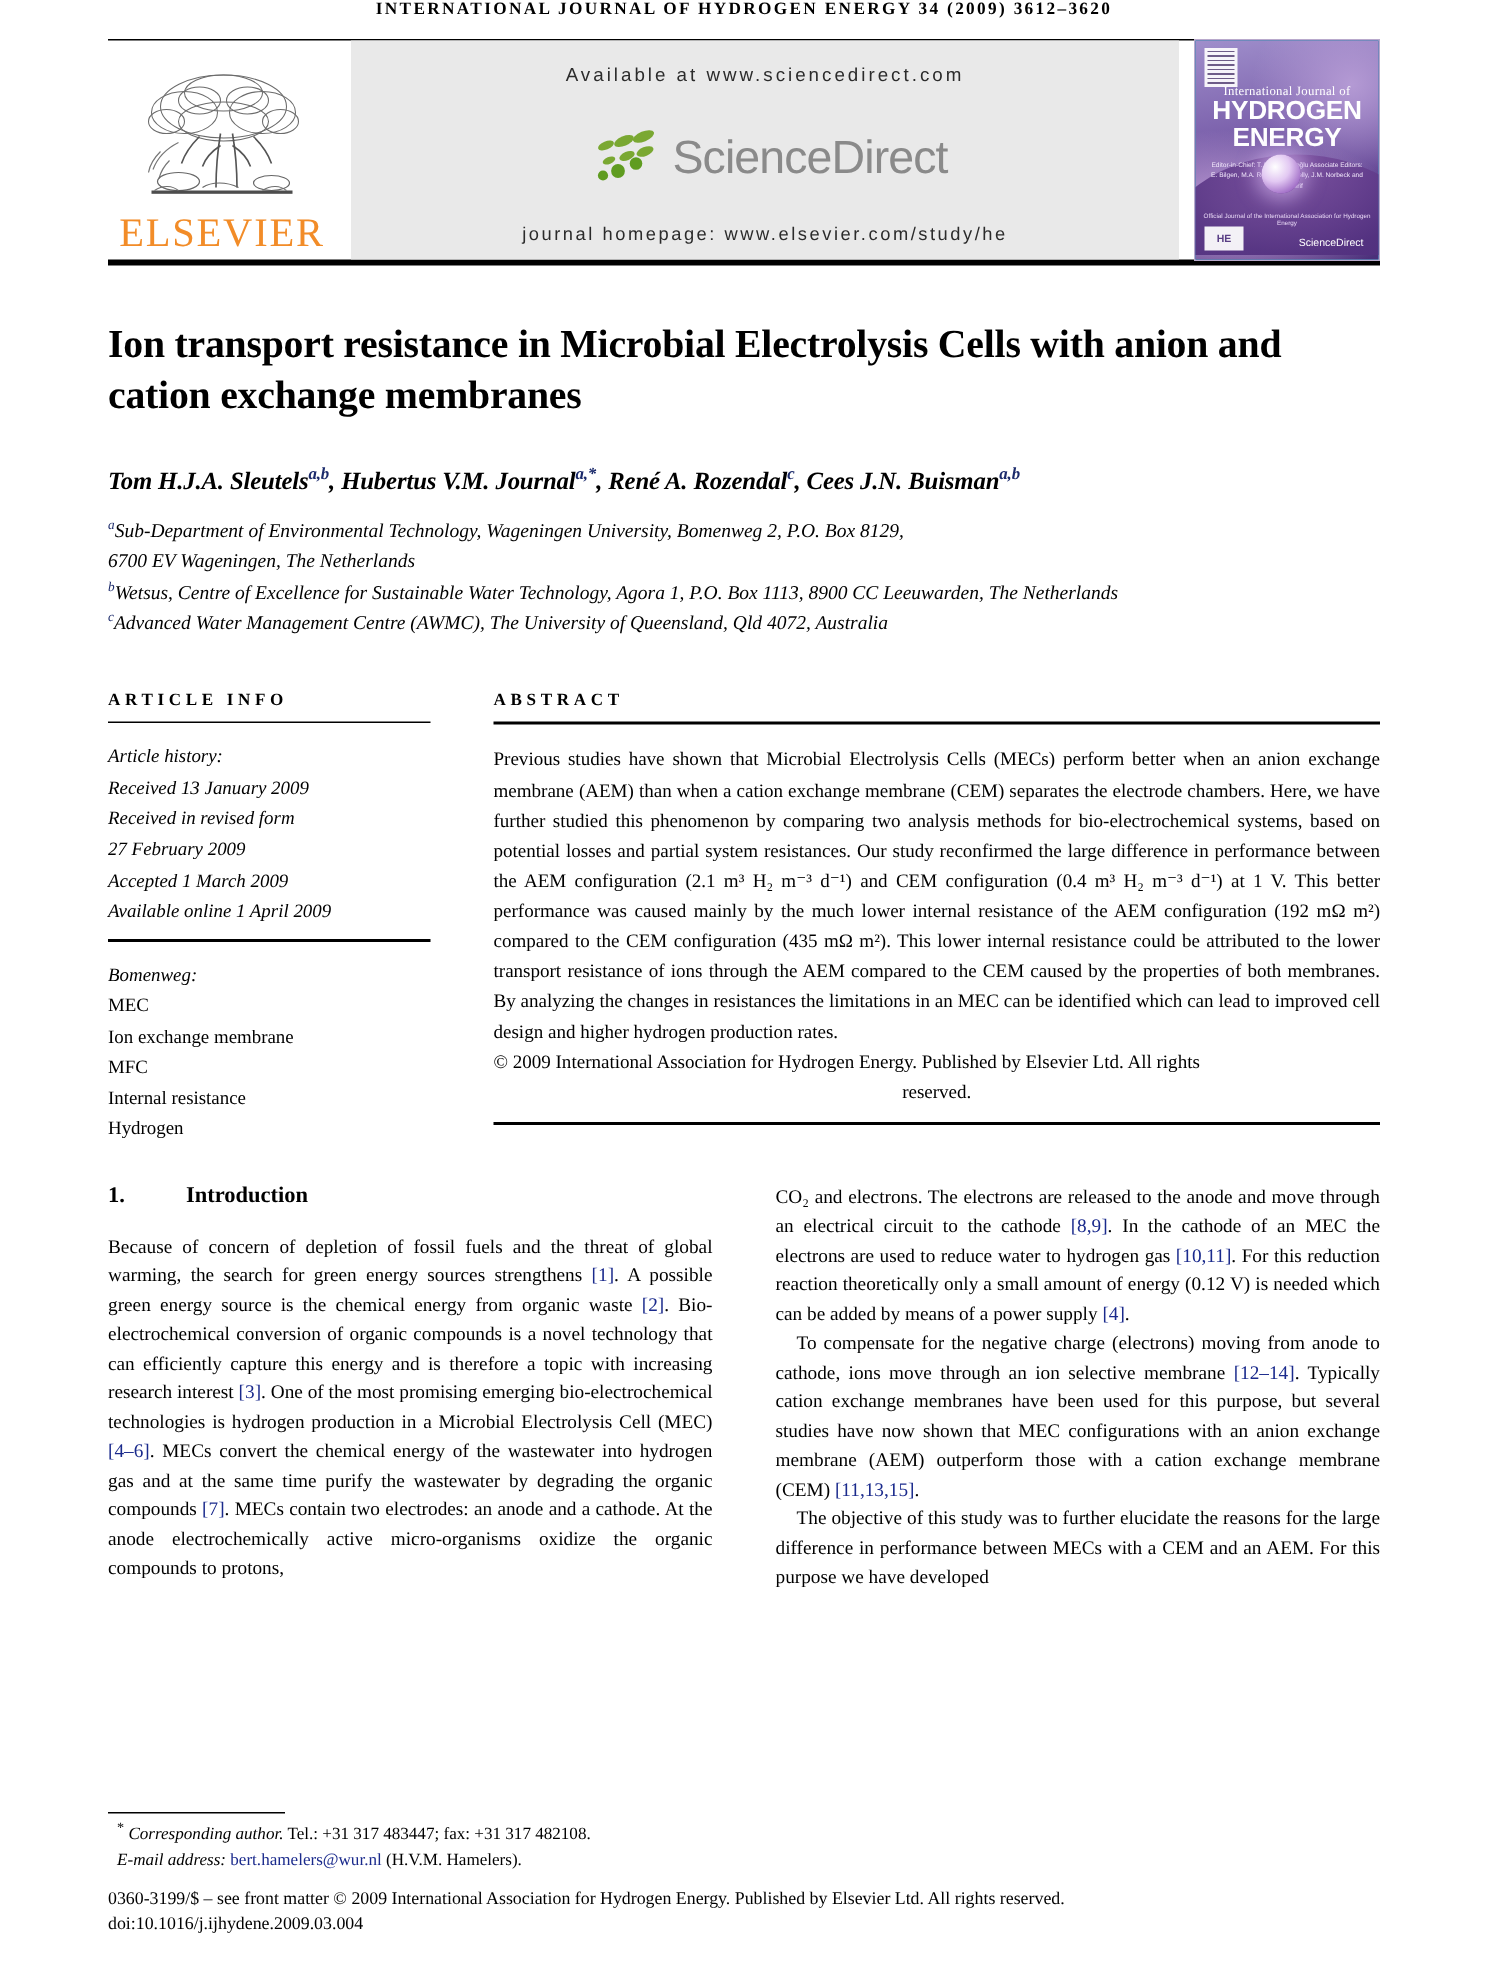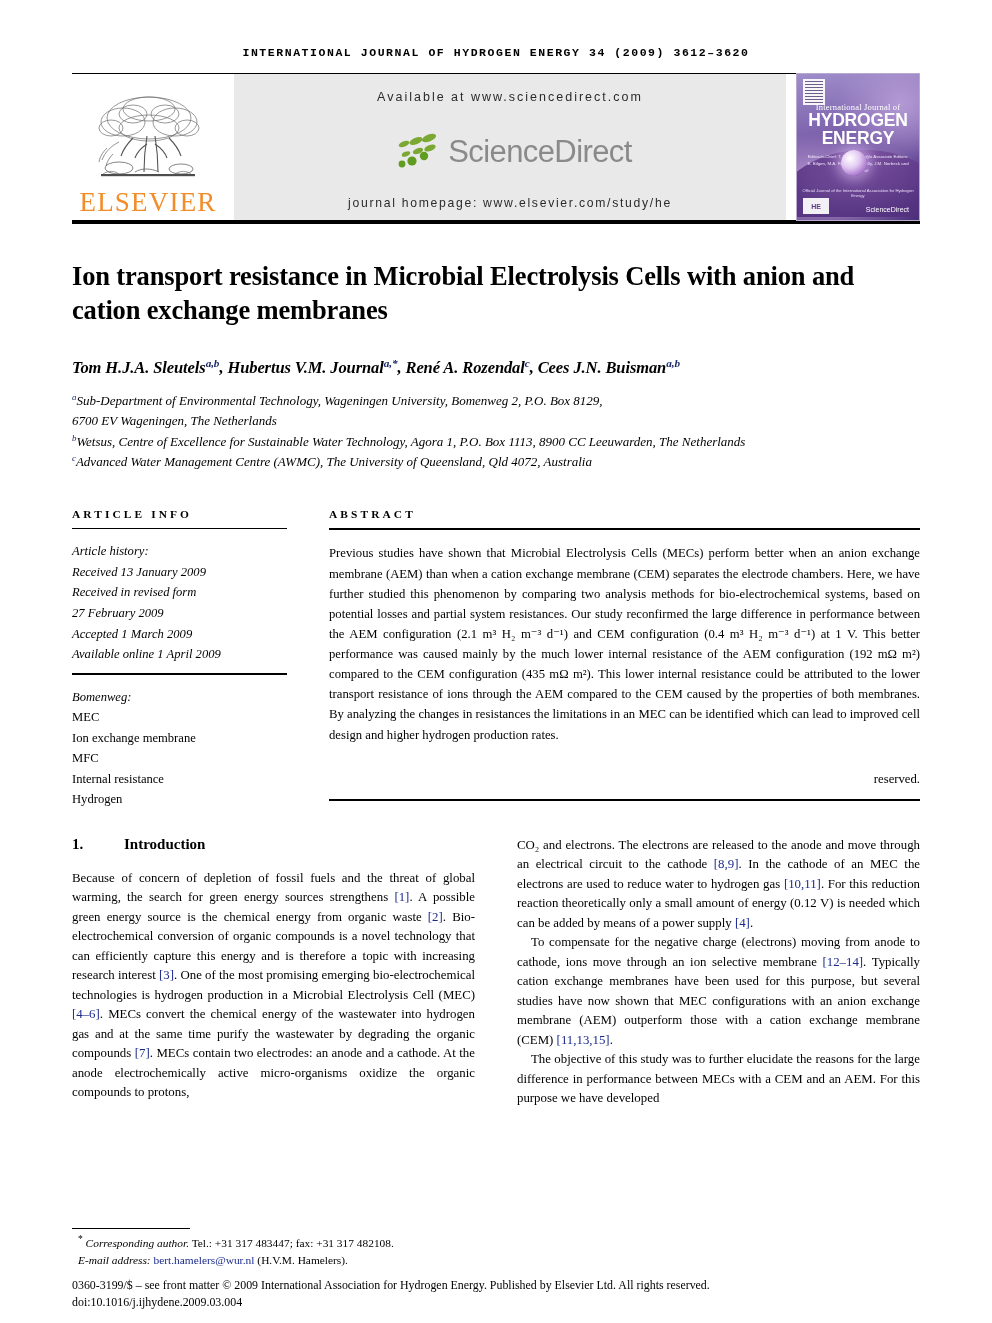--- a/index.html
+++ b/index.html
@@ -20,25 +20,24 @@
     position: relative;
     width: 992px;
     height: 1323px;
     box-sizing: border-box;
     padding: 0 72px;
   }
 
   
   .running-head {
     text-align: center;
-    font-family: Liberation Mono, monospace;
+    font-family: Liberation Serif, serif;
     font-size: 11.5px;
     font-weight: bold;
     letter-spacing: 1.55px;
-    padding-top: 46px;
     text-transform: uppercase;
     color: #000;
     white-space: nowrap;
   }
 
   
   .masthead {
     margin-top: 14px;
     border-top: 1.4px solid #000;
     border-bottom: 4px solid #000;
@@ -233,21 +232,21 @@
   .info-body { font-size: 12.6px; line-height: 1.63; margin-top: 12px; font-style: italic; }
   .info-body .nonital { font-style: normal; }
   .abstract-body {
     font-size: 12.7px;
     line-height: 1.585;
     text-align: justify;
     margin-top: 13px;
     hyphens: none;
   }
   .abstract-copyright { display: block; margin-top: 0; }
-  .abstract-reserved { display: block; text-align: right; margin-top: 24px; }
+  .abstract-reserved { display: block; text-align: center; }
   .abstract-rule-bottom { border-top: 2.6px solid #000; margin-top: 10px; }
 
   
   .body-cols {
     display: flex;
     gap: 42px;
     margin-top: 26px;
   }
   .body-col { flex: 1 1 0; min-width: 0; }
   .sect-head {
@@ -264,21 +263,21 @@
   }
   .bodytext p { margin: 0; }
   .bodytext p + p { text-indent: 14px; }
   .cite { color: #1a2a8c; }
   sub, sup { line-height: 0; }
 
   
   .footnote-area {
     position: absolute;
     left: 72px;
-    bottom: 12px;
+    bottom: 32px;
     width: 848px;
   }
   .fn-rule { width: 118px; border-top: 1px solid #000; margin-bottom: 6px; }
   .fn-line {
     font-size: 11.4px;
     line-height: 1.52;
     padding-left: 14px;
     text-indent: -8px;
   }
   .fn-line .ital { font-style: italic; }
@@ -416,20 +415,21 @@
         <div class="nonital">Internal resistance</div>
         <div class="nonital">Hydrogen</div>
       </div>
     </div>
 
     <div class="col-abstract">
       <div class="sect-label">ABSTRACT</div>
       <div class="rule-thick"></div>
       <div class="abstract-body">
         <span>Previous studies have shown that Microbial Electrolysis Cells (MECs) perform better when an anion exchange membrane (AEM) than when a cation exchange membrane (CEM) separates the electrode chambers. Here, we have further studied this phenomenon by comparing two analysis methods for bio-electrochemical systems, based on potential losses and partial system resistances. Our study reconfirmed the large difference in performance between the AEM configuration (2.1 m³ H₂ m⁻³ d⁻¹) and CEM configuration (0.4 m³ H₂ m⁻³ d⁻¹) at 1 V. This better performance was caused mainly by the much lower internal resistance of the AEM configuration (192 mΩ m²) compared to the CEM configuration (435 mΩ m²). This lower internal resistance could be attributed to the lower transport resistance of ions through the AEM compared to the CEM caused by the properties of both membranes. By analyzing the changes in resistances the limitations in an MEC can be identified which can lead to improved cell design and higher hydrogen production rates.</span>
+        <span class="abstract-copyright">© 2009 International Association for Hydrogen Energy. Published by Elsevier Ltd. All rights</span>
         <span class="abstract-reserved">reserved.</span>
       </div>
       <div class="abstract-rule-bottom"></div>
     </div>
   </div>
 
   <div class="body-cols">
     <div class="body-col">
       <div class="sect-head">
         <span class="sect-num">1.</span>

